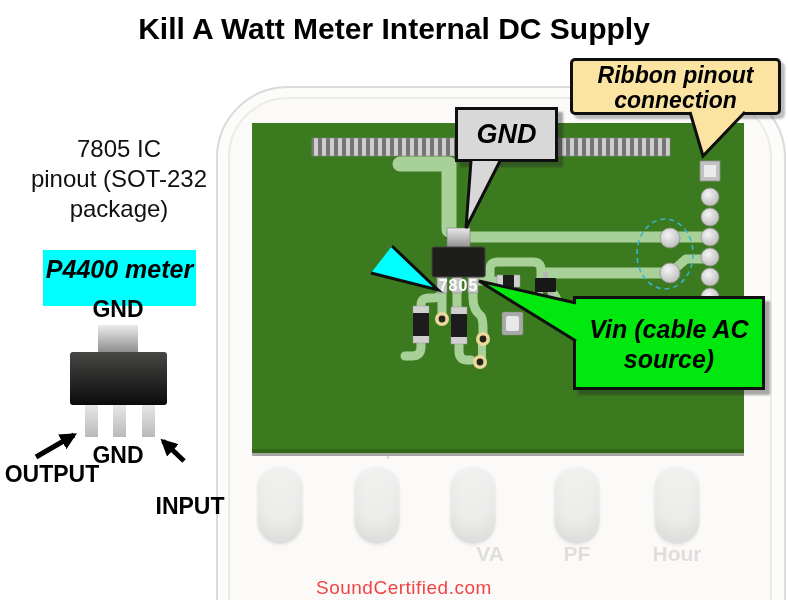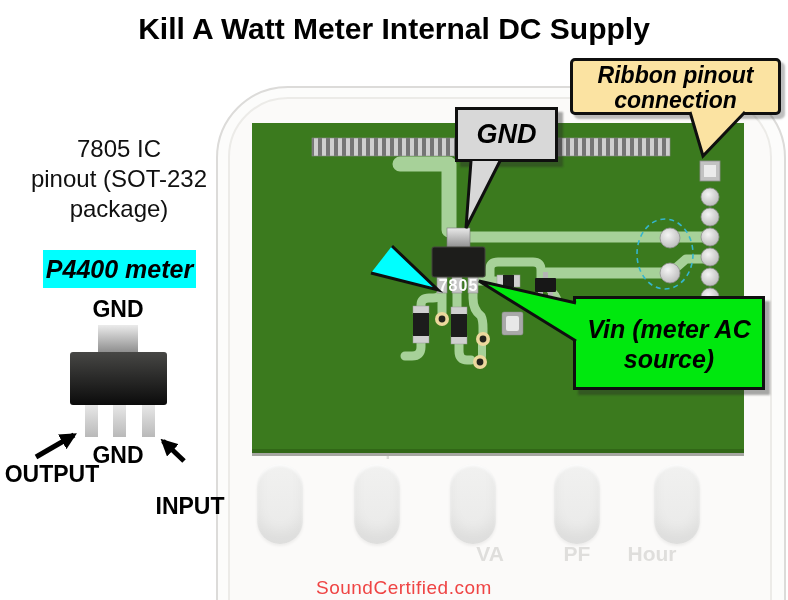--- a/index.html
+++ b/index.html
@@ -42,21 +42,21 @@
   .co-vin{left:573px;top:296px;width:192px;height:94px;font-size:25px;line-height:30px;
           padding-top:15px;background:#00e80e;}
   .co-ribbon{left:570px;top:58px;width:211px;height:57px;font-size:23px;line-height:25px;
              padding-top:2px;background:#fbe3a2;border-radius:5px;
              box-shadow:4px 4px 2px rgba(40,40,40,0.30);}
   .pointer-svg{left:0;top:0;z-index:35;pointer-events:none;}
 
   
   .pinout-heading{left:10px;top:134px;width:218px;text-align:center;font-size:24px;
                   line-height:30px;color:#101010;z-index:20;}
-  .meter-badge{left:43px;top:250px;width:153px;height:38px;line-height:38px;text-align:center;
+  .meter-badge{left:43px;top:250px;width:153px;height:56px;line-height:38px;text-align:center;
                background:#00ffff;font-size:25px;font-weight:bold;font-style:italic;color:#000;z-index:20;}
   .pin-label{font-size:23px;font-weight:bold;color:#000;z-index:20;text-align:center;}
   .lbl-tab{left:68px;top:296px;width:100px;}
   .lbl-gnd-bottom{left:68px;top:442px;width:100px;}
   .lbl-output{left:2px;top:461px;width:100px;}
   .lbl-input{left:150px;top:461px;width:80px;margin-top:32px;}
   .ic-tab{left:98px;top:325px;width:40px;height:27px;z-index:20;
           background:linear-gradient(#ebebeb,#8f8f8f);}
   .ic-body{left:70px;top:352px;width:97px;height:53px;z-index:20;border-radius:3px;
            background:linear-gradient(#474745,#0b0b0b);}
@@ -78,21 +78,21 @@
   <div class="abs btn-top-label" style="left:647px">KWH</div>
 
   <div class="abs meter-btn" style="left:257px"></div>
   <div class="abs meter-btn" style="left:354px"></div>
   <div class="abs meter-btn" style="left:450px"></div>
   <div class="abs meter-btn" style="left:554px"></div>
   <div class="abs meter-btn" style="left:654px"></div>
 
   <div class="abs btn-bottom-label" style="left:450px">VA</div>
   <div class="abs btn-bottom-label" style="left:537px">PF</div>
-  <div class="abs btn-bottom-label" style="left:612px">Hour</div>
+  <div class="abs btn-bottom-label" style="left:637px">Hour</div>
 
   <div class="abs watermark">SoundCertified.com</div>
 
   <div class="abs board-edge"></div>
   <svg class="abs pcb-svg" width="492" height="330" viewBox="0 0 492 330">
     <defs>
       <pattern id="stripes" width="8" height="18" patternUnits="userSpaceOnUse">
         <rect width="8" height="18" fill="#cfcfcf"></rect>
         <rect x="2" width="4" height="18" fill="#757575"></rect>
       </pattern>
@@ -175,21 +175,21 @@
           <circle cx="228" cy="239" r="3.4" fill="#23231c"></circle>
         <circle cx="305" cy="182" r="7" fill="#ecd89d"></circle>
           <circle cx="305" cy="182" r="3.4" fill="#23231c"></circle>
       </g>
     </g>
   </svg>
   <div class="abs chip-label">7805</div>
 
   <div class="abs callout co-gnd">GND</div>
   <div class="abs callout co-vin">
-    <div>Vin (meter AC</div>
+    <div>Vin (cable AC</div>
     <div>source)</div>
   </div>
   <div class="abs callout co-ribbon">
     <div>Ribbon pinout</div>
     <div>connection</div>
   </div>
 
   <svg class="abs pointer-svg" width="788" height="600" viewBox="0 0 788 600">
     <defs>
       <marker id="arrow" viewBox="0 0 10 10" refX="8" refY="5" markerWidth="3.4" markerHeight="3.4" orient="auto-start-reverse">

